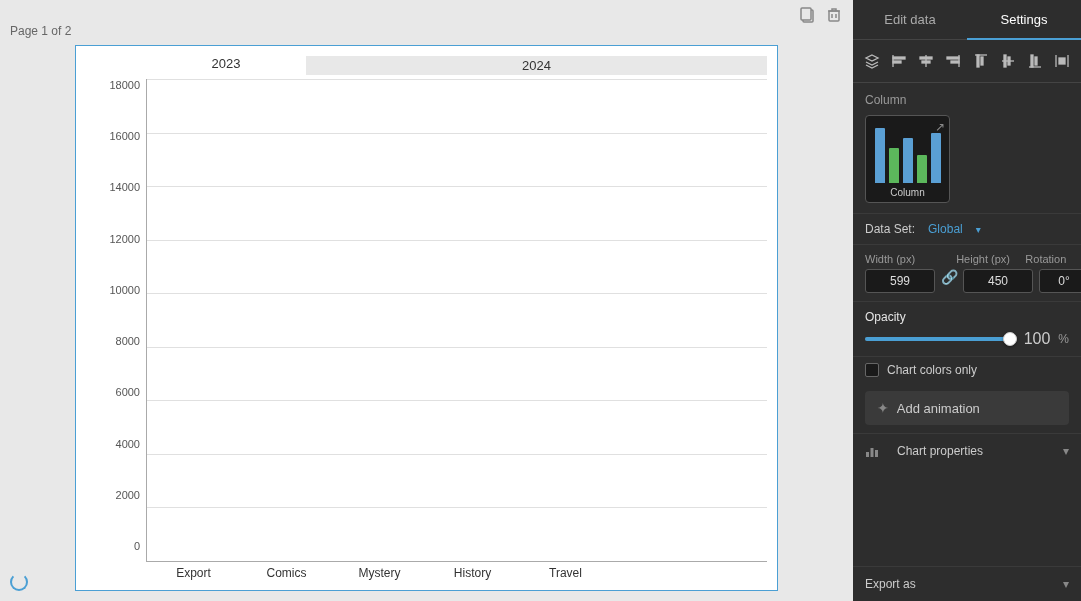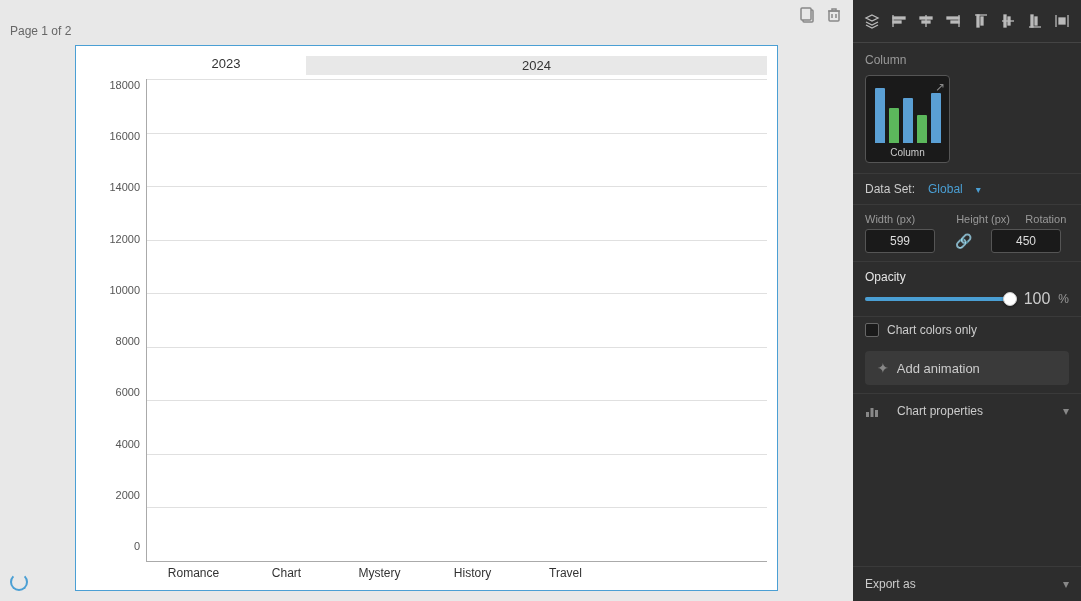--- a/index.html
+++ b/index.html
@@ -323,22 +323,22 @@
     .size-label-item {
       font-size: 11px;
       color: #999;
     }
     .size-label-item.width { width: 70px; }
     .size-label-item.height { width: 70px; }
     .size-label-item.rotation { width: 50px; }
 
     .size-inputs {
       display: flex;
-      align-items: center;
-      gap: 20px;
+      align-items: flex-start;
+      gap: 6px;
     }
     .size-input {
       width: 70px;
       background: #1a1a1a;
       border: 1px solid #555;
       border-radius: 3px;
       color: #ddd;
       font-size: 12px;
       padding: 4px 6px;
       text-align: center;
@@ -553,36 +553,44 @@
                 <span class="bar-value">8278</span>
               </div>
             </div>
             <div class="bar-group">
               <div class="bar" style="height: calc(24% * 0.92);">
                 <span class="bar-value">4367</span>
               </div>
             </div>
           </div>
           <div class="x-labels">
-            <span class="x-label">Romance</span>
-            <span class="x-label">Chart</span>
+            <span class="x-label">Export</span>
+            <span class="x-label">Comics</span>
             <span class="x-label">Mystery</span>
             <span class="x-label">History</span>
             <span class="x-label">Travel</span>
           </div>
         </div>
       </div>
     </div>
   </div>
 
   <div class="spinner"></div>
 </div>
 
 <div class="right-panel">
 
+  <div class="tabs">
+    <div class="tab">
+      <span>Edit data</span>
+    </div>
+    <div class="tab active">
+      <span>Settings</span>
+    </div>
+  </div>
 
   <div class="toolbar-icons">
     <div class="toolbar-icon">
       <svg width="16" height="16" viewBox="0 0 16 16" fill="none" stroke="#bbb" stroke-width="1.3">
         <polygon points="8,2 14,5 8,8 2,5"></polygon>
         <polyline points="2,9 8,12 14,9"></polyline>
         <polyline points="2,12 8,15 14,12"></polyline>
       </svg>
     </div>
     <div class="toolbar-icon">

